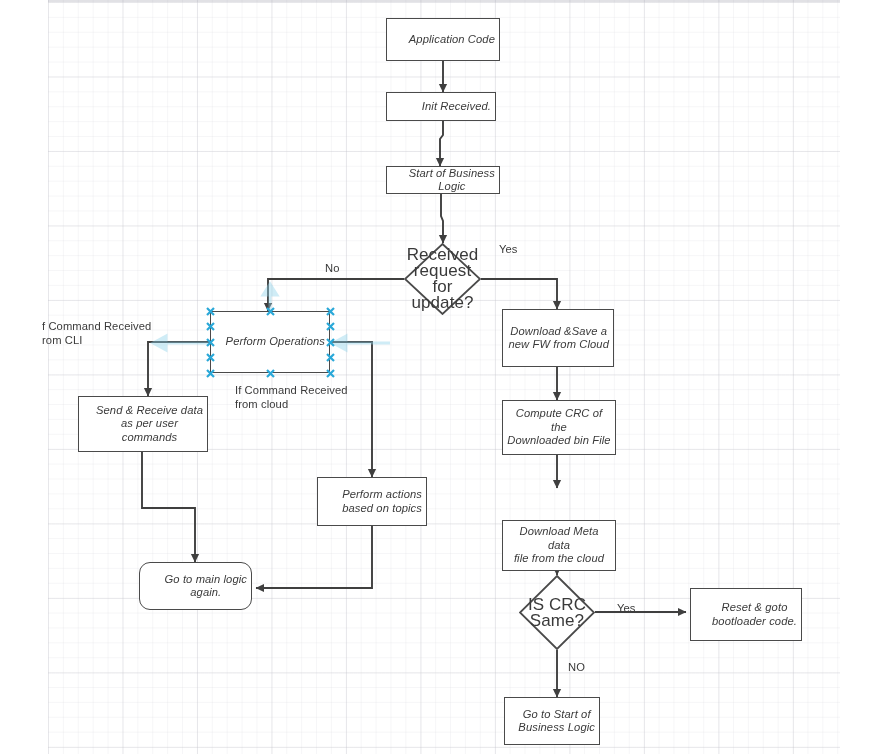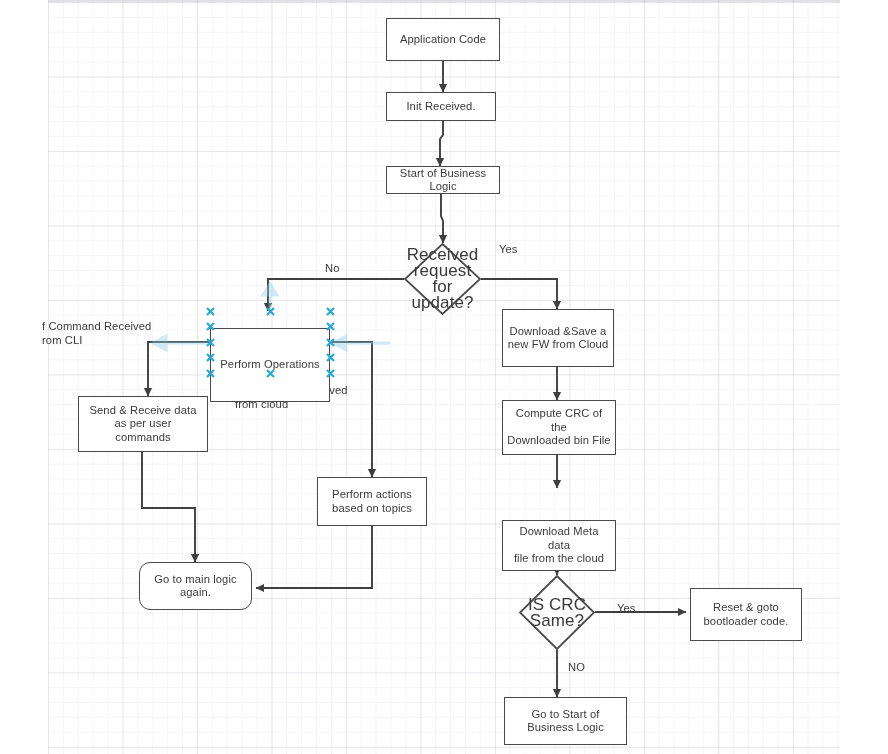--- a/index.html
+++ b/index.html
@@ -59,24 +59,25 @@
   .node {
     position: absolute;
     box-sizing: border-box;
     border: 1.6px solid #4a4a4a;
     background: #ffffff;
     color: #3a3a3a;
     font-size: 11.2px;
     line-height: 13.5px;
     display: flex;
     align-items: center;
-    justify-content: center;
+    justify-content: flex-end;
     text-align: center;
     padding: 2px 4px;
     letter-spacing: 0.1px;
+    font-style: italic;
   }
   .node.rounded {
     border-radius: 11px;
   }
   .node-text { display: block; white-space: pre-line; }
 
   
   .diamond {
     position: absolute;
     display: flex;
@@ -185,21 +186,21 @@
 
   <div class="diamond" style="left:404px; top:243px; width:77px; height:72px;">
     <svg class="dshape" viewBox="0 0 77 72" preserveAspectRatio="none">
       <polygon points="38.5,1 76,36 38.5,71 1,36" fill="#ffffff" stroke="#4a4a4a" stroke-width="1.8"></polygon>
     </svg>
     <span class="dlabel">Received
 request for
 update?</span>
   </div>
 
-  <div class="node" style="left:210px; top:328px; width:120px; height:74px; z-index:5;">
+  <div class="node" style="left:210px; top:311px; width:120px; height:62px; z-index:5;">
     <span class="node-text">Perform Operations</span>
   </div>
 
   <svg class="blue-arrow" style="left:150px; top:330px;" width="62" height="26" viewBox="0 0 62 26">
     <path d="M 60 13 L 16 13 M 16 6 L 3 13 L 16 20 z" fill="#8fd3ea" stroke="#8fd3ea" stroke-width="3"></path>
   </svg>
   <svg class="blue-arrow" style="left:330px; top:330px;" width="62" height="26" viewBox="0 0 62 26">
     <path d="M 60 13 L 16 13 M 16 6 L 3 13 L 16 20 z" fill="#8fd3ea" stroke="#8fd3ea" stroke-width="3"></path>
   </svg>
   <svg class="blue-arrow" style="left:257px; top:281px;" width="26" height="32" viewBox="0 0 26 32">
@@ -305,21 +306,21 @@
     </svg>
     <span class="dlabel">IS CRC
 Same?</span>
   </div>
 
   <div class="node" style="left:690px; top:588px; width:112px; height:53px;">
     <span class="node-text">Reset &amp; goto
 bootloader code.</span>
   </div>
 
-  <div class="node" style="left:504px; top:697px; width:123px; height:48px;">
+  <div class="node" style="left:504px; top:697px; width:96px; height:48px;">
     <span class="node-text">Go to Start of
 Business Logic</span>
   </div>
 
   <div class="elabel" style="left:325px; top:262px;">No</div>
 
   <div class="elabel" style="left:499px; top:243px;">Yes</div>
 
   <div class="elabel" style="left:42px; top:320px;">f Command Received
 rom CLI</div>

